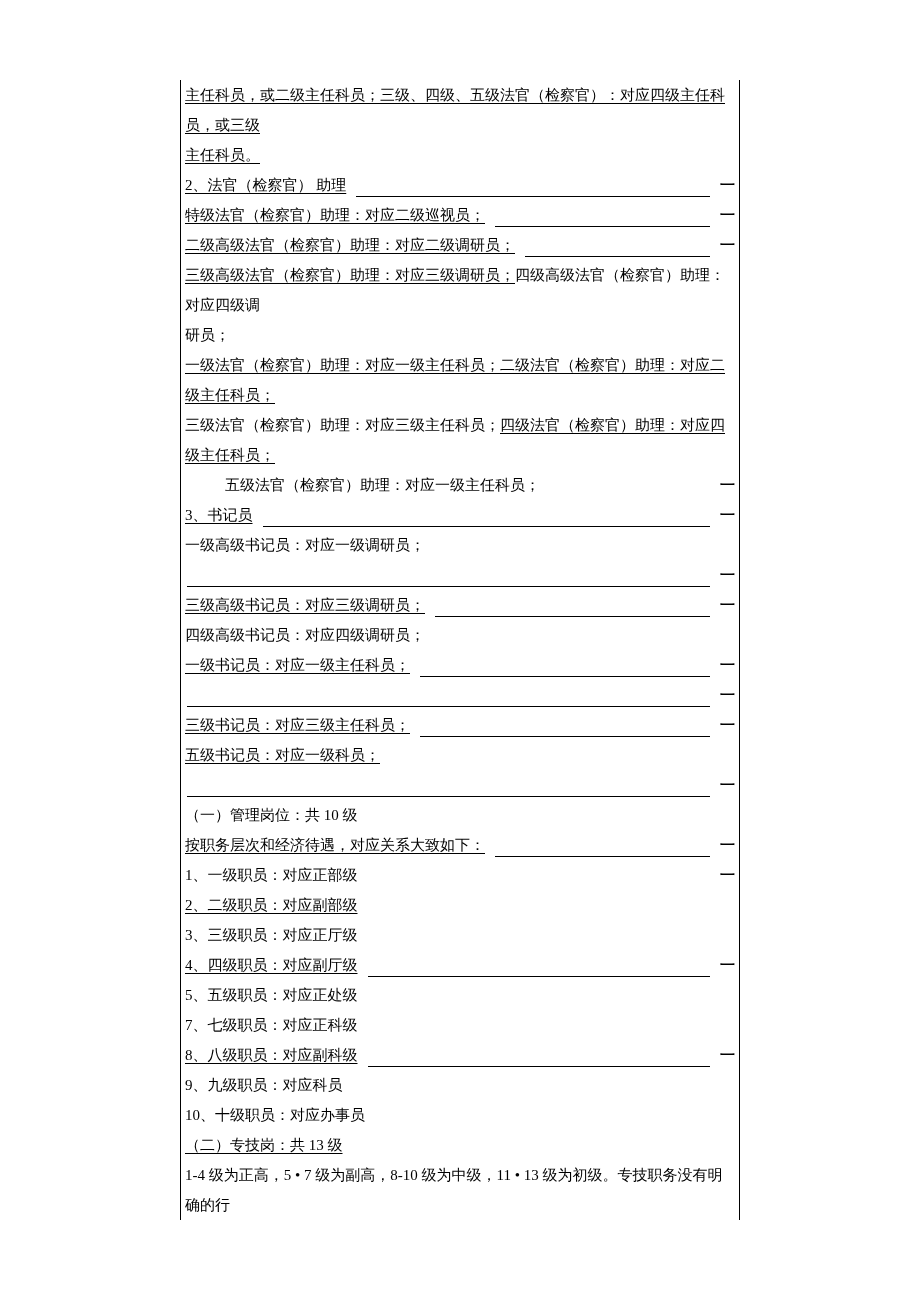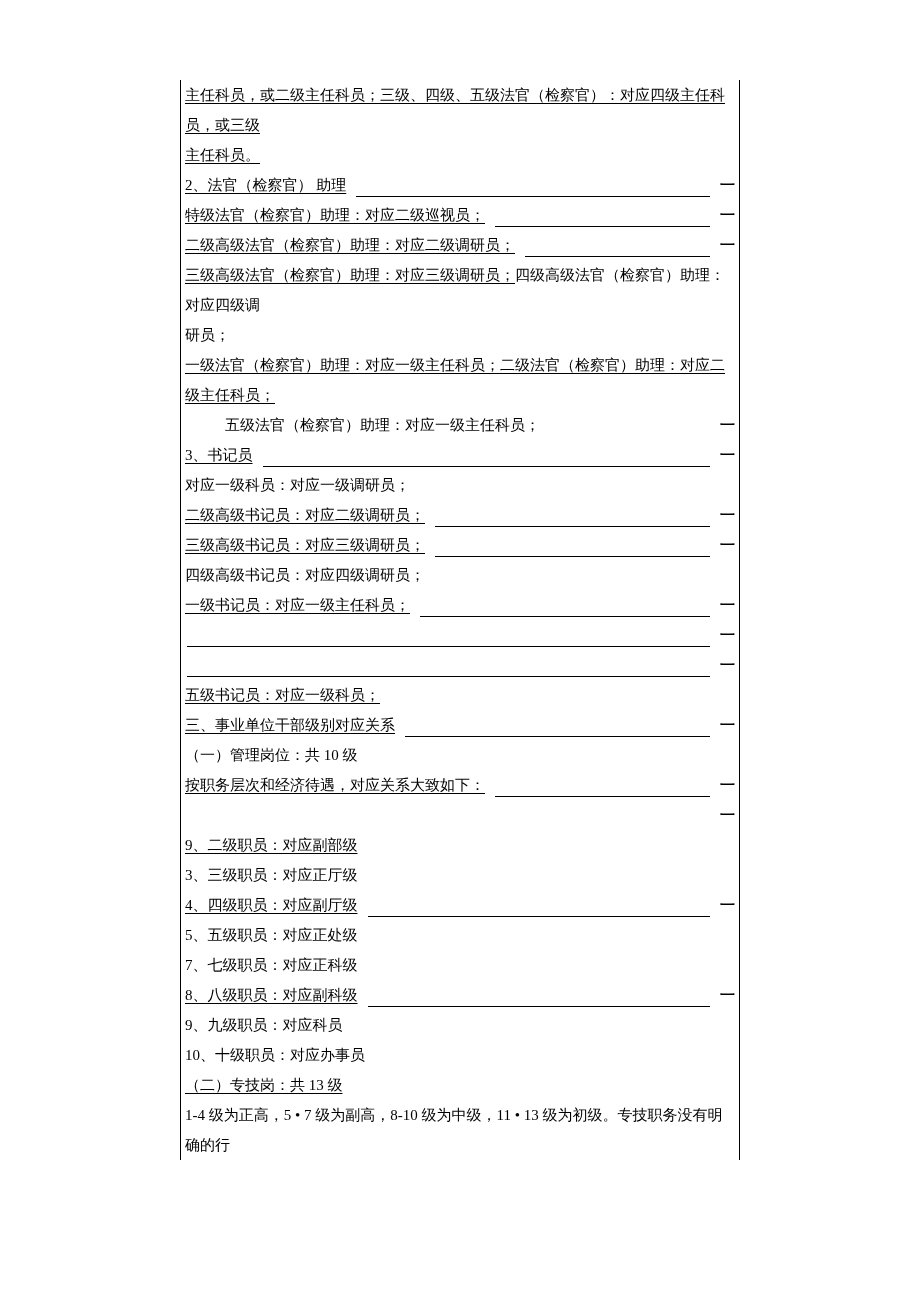--- a/index.html
+++ b/index.html
@@ -68,72 +68,73 @@
         <span class="dash">一</span>
       </div>
       <div class="line dash-line">
         <span class="underline">二级高级法官（检察官）助理：对应二级调研员；</span>
         <span class="fill"></span>
         <span class="dash">一</span>
       </div>
       <div class="line"><span class="underline">三级高级法官（检察官）助理：对应三级调研员；</span><span>四级高级法官（检察官）助理：对应四级调</span></div>
       <div class="line"><span>研员；</span></div>
       <div class="line"><span class="underline">一级法官（检察官）助理：对应一级主任科员；二级法官（检察官）助理：对应二级主任科员；</span></div>
+      <div class="line"><span>三级法官（检察官）助理：对应三级主任科员；</span><span class="underline">四级法官（检察官）助理：对应四级主任科员；</span></div>
       <div class="line dash-line">
         <span style="flex: 0 0 auto; margin-left: 40px;">五级法官（检察官）助理：对应一级主任科员；</span>
         <span style="flex: 1 1 0%;"></span>
         <span class="dash">一</span>
       </div>
       <div class="line dash-line">
         <span class="underline">3、书记员</span>
         <span class="fill"></span>
         <span class="dash">一</span>
       </div>
-      <div class="line"><span>对应一级科员：对应一级调研员；</span></div>
+      <div class="line"><span>一级高级书记员：对应一级调研员；</span></div>
       <div class="line dash-line">
-        <span class="underline">二级高级书记员：对应二级调研员；</span>
         <span class="fill"></span>
         <span class="dash">一</span>
       </div>
       <div class="line dash-line">
         <span class="underline">三级高级书记员：对应三级调研员；</span>
         <span class="fill"></span>
         <span class="dash">一</span>
       </div>
       <div class="line"><span>四级高级书记员：对应四级调研员；</span></div>
       <div class="line dash-line">
         <span class="underline">一级书记员：对应一级主任科员；</span>
         <span class="fill"></span>
         <span class="dash">一</span>
       </div>
       <div class="line dash-line">
         <span class="fill"></span>
         <span class="dash">一</span>
       </div>
       <div class="line dash-line">
+        <span class="underline">三级书记员：对应三级主任科员；</span>
         <span class="fill"></span>
         <span class="dash">一</span>
       </div>
       <div class="line"><span class="underline">五级书记员：对应一级科员；</span></div>
       <div class="line dash-line">
-        <span class="underline">三、事业单位干部级别对应关系</span>
         <span class="fill"></span>
         <span class="dash">一</span>
       </div>
       <div class="line"><span>（一）管理岗位：共 10 级</span></div>
       <div class="line dash-line">
         <span class="underline">按职务层次和经济待遇，对应关系大致如下：</span>
         <span class="fill"></span>
         <span class="dash">一</span>
       </div>
       <div class="line dash-line">
+        <span style="flex: 0 0 auto;">1、一级职员：对应正部级</span>
         <span style="flex: 1 1 0%;"></span>
         <span class="dash">一</span>
       </div>
-      <div class="line"><span class="underline">9、二级职员：对应副部级</span></div>
+      <div class="line"><span class="underline">2、二级职员：对应副部级</span></div>
       <div class="line"><span>3、三级职员：对应正厅级</span></div>
       <div class="line dash-line">
         <span class="underline">4、四级职员：对应副厅级</span>
         <span class="fill"></span>
         <span class="dash">一</span>
       </div>
       <div class="line"><span>5、五级职员：对应正处级</span></div>
       <div class="line"><span>7、七级职员：对应正科级</span></div>
       <div class="line dash-line">
         <span class="underline">8、八级职员：对应副科级</span>

